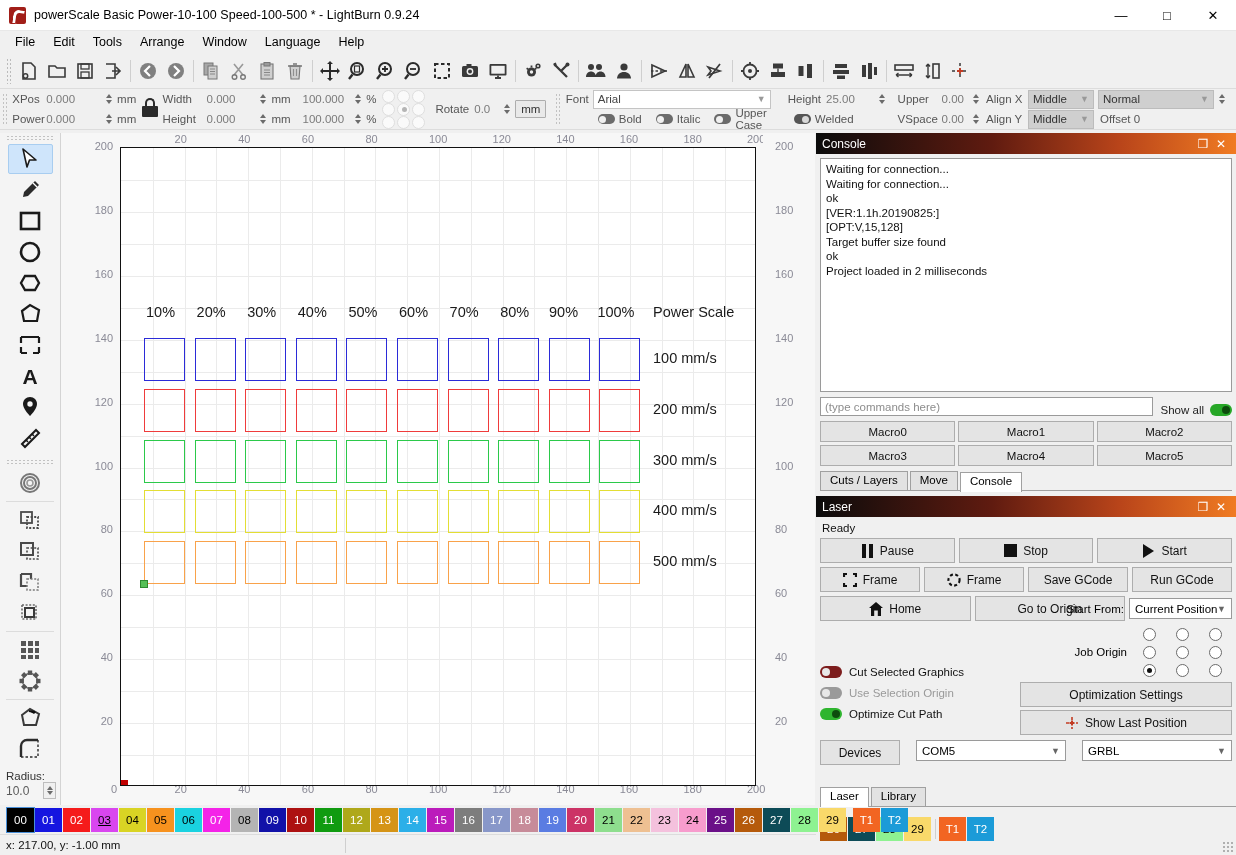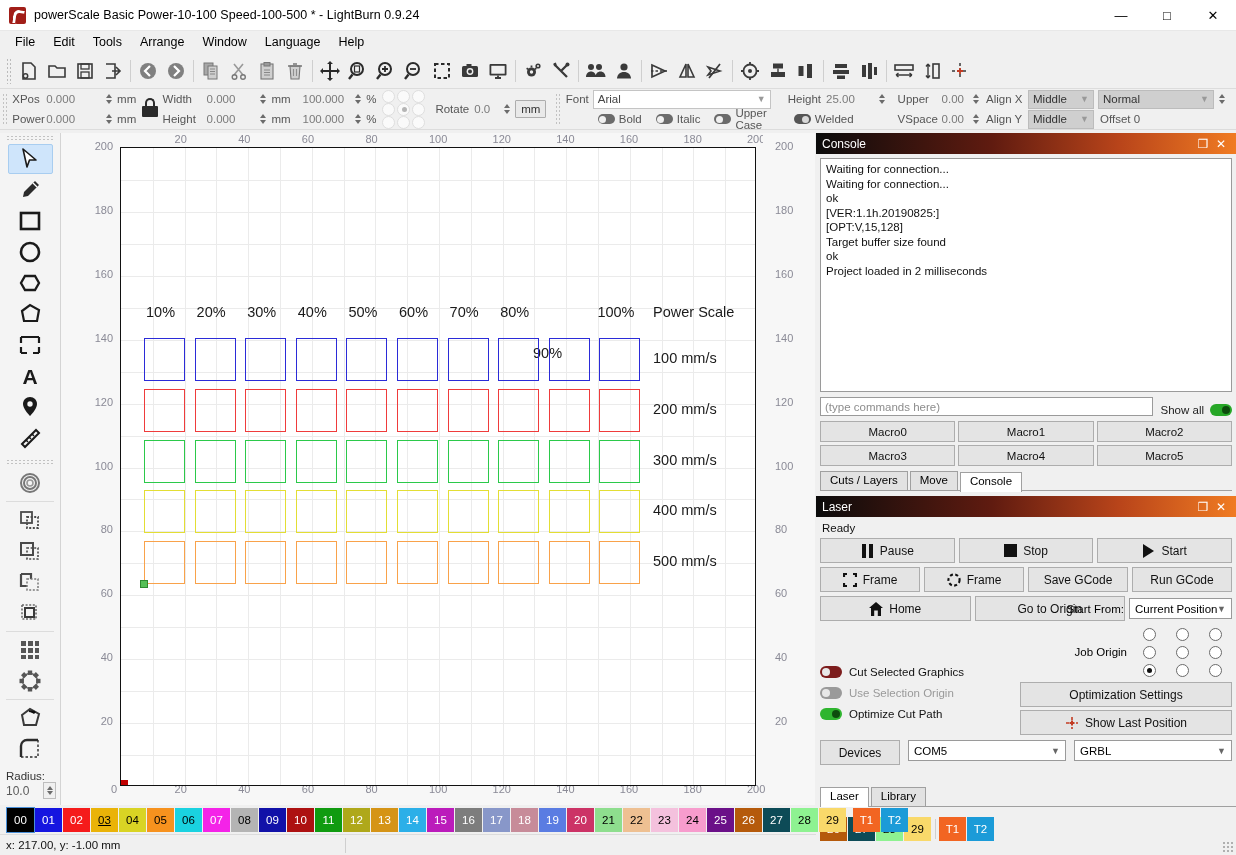--- a/index.html
+++ b/index.html
@@ -964,21 +964,21 @@
         <div class="gridline" style="top: 63.9px; left: 0px; height: 1px; width: 636px;"></div>
         <div class="gridline" style="top: 31.95px; left: 0px; height: 1px; width: 636px;"></div>
         <div class="hdr-lbl" style="left: 25px; top: 156px;">10%</div>
         <div class="hdr-lbl" style="left: 75.6px; top: 156px;">20%</div>
         <div class="hdr-lbl" style="left: 126.2px; top: 156px;">30%</div>
         <div class="hdr-lbl" style="left: 176.8px; top: 156px;">40%</div>
         <div class="hdr-lbl" style="left: 227.4px; top: 156px;">50%</div>
         <div class="hdr-lbl" style="left: 278px; top: 156px;">60%</div>
         <div class="hdr-lbl" style="left: 328.6px; top: 156px;">70%</div>
         <div class="hdr-lbl" style="left: 379.2px; top: 156px;">80%</div>
-        <div class="hdr-lbl" style="left: 412px; top: 156px; margin-top: 41px;">90%</div>
+        <div class="hdr-lbl" style="left: 428px; top: 156px;">90%</div>
         <div class="hdr-lbl" style="left: 476.4px; top: 156px;">100%</div>
         <div class="hdr-lbl" style="left: 532px; top: 156px;">Power Scale</div>
         <div class="cell" style="left: 23px; top: 190px; width: 41px; height: 43px; border-color: rgb(43, 43, 216);"></div>
         <div class="cell" style="left: 73.6px; top: 190px; width: 41px; height: 43px; border-color: rgb(43, 43, 216);"></div>
         <div class="cell" style="left: 124.2px; top: 190px; width: 41px; height: 43px; border-color: rgb(43, 43, 216);"></div>
         <div class="cell" style="left: 174.8px; top: 190px; width: 41px; height: 43px; border-color: rgb(43, 43, 216);"></div>
         <div class="cell" style="left: 225.4px; top: 190px; width: 41px; height: 43px; border-color: rgb(43, 43, 216);"></div>
         <div class="cell" style="left: 276px; top: 190px; width: 41px; height: 43px; border-color: rgb(43, 43, 216);"></div>
         <div class="cell" style="left: 326.6px; top: 190px; width: 41px; height: 43px; border-color: rgb(43, 43, 216);"></div>
         <div class="cell" style="left: 377.2px; top: 190px; width: 41px; height: 43px; border-color: rgb(43, 43, 216);"></div>
@@ -1179,21 +1179,21 @@
           <div class="bigbtn" style="margin-top:3px">
             <svg width="14" height="14" viewBox="0 0 14 14">
                 <path d="M7 1v12M1 7h12" stroke="#c23b22" stroke-width="1.6" stroke-dasharray="3 2"></path>
                 <path d="M4.5 7h5M7 4.5v5" stroke="#c23b22" stroke-width="2"></path>
               </svg>
             <span>Show Last Position</span>
           </div>
         </div>
       </div>
 
-      <div style="display:flex;gap:8px;margin-top:5px">
+      <div style="display:flex;gap:16px;margin-top:5px">
         <div class="bigbtn" style="width:80px;flex:0 0 80px">Devices</div>
         <span class="sel-combo" style="flex:1">
             <span>COM5</span>
             <span class="chev">▼</span>
           </span>
         <span class="sel-combo" style="flex:1">
             <span>GRBL</span>
             <span class="chev">▼</span>
           </span>
       </div>
@@ -1214,21 +1214,21 @@
         <div class="swatch" style="background: rgb(27, 155, 216); color: rgb(255, 255, 255);">T2</div>
       </div>
     <div class="grip-corner"></div>
   </div>
 
   <div class="palette" id="palette">
     <div class="pal-grip"></div>
   <div class="swatch sel" style="background: rgb(0, 0, 0); color: rgb(255, 255, 255);">00</div>
       <div class="swatch" style="background: rgb(21, 21, 224); color: rgb(255, 255, 255);">01</div>
       <div class="swatch" style="background: rgb(245, 27, 27); color: rgb(255, 255, 255);">02</div>
-      <div class="swatch" style="background: #eab308; color: rgb(0, 0, 0); text-decoration: underline;">03</div>
+      <div class="swatch" style="background: #d946ef; color: rgb(0, 0, 0); text-decoration: underline;">03</div>
       <div class="swatch" style="background: rgb(217, 212, 36); color: rgb(0, 0, 0);">04</div>
       <div class="swatch" style="background: rgb(247, 146, 30); color: rgb(0, 0, 0);">05</div>
       <div class="swatch" style="background: rgb(26, 210, 224); color: rgb(0, 0, 0);">06</div>
       <div class="swatch" style="background: rgb(244, 35, 232); color: rgb(255, 255, 255);">07</div>
       <div class="swatch" style="background: rgb(180, 180, 180); color: rgb(0, 0, 0);">08</div>
       <div class="swatch" style="background: rgb(17, 17, 168); color: rgb(255, 255, 255);">09</div>
       <div class="swatch" style="background: rgb(173, 17, 17); color: rgb(255, 255, 255);">10</div>
       <div class="swatch" style="background: rgb(16, 155, 16); color: rgb(255, 255, 255);">11</div>
       <div class="swatch" style="background: rgb(175, 168, 26); color: rgb(255, 255, 255);">12</div>
       <div class="swatch" style="background: rgb(213, 148, 22); color: rgb(255, 255, 255);">13</div>

